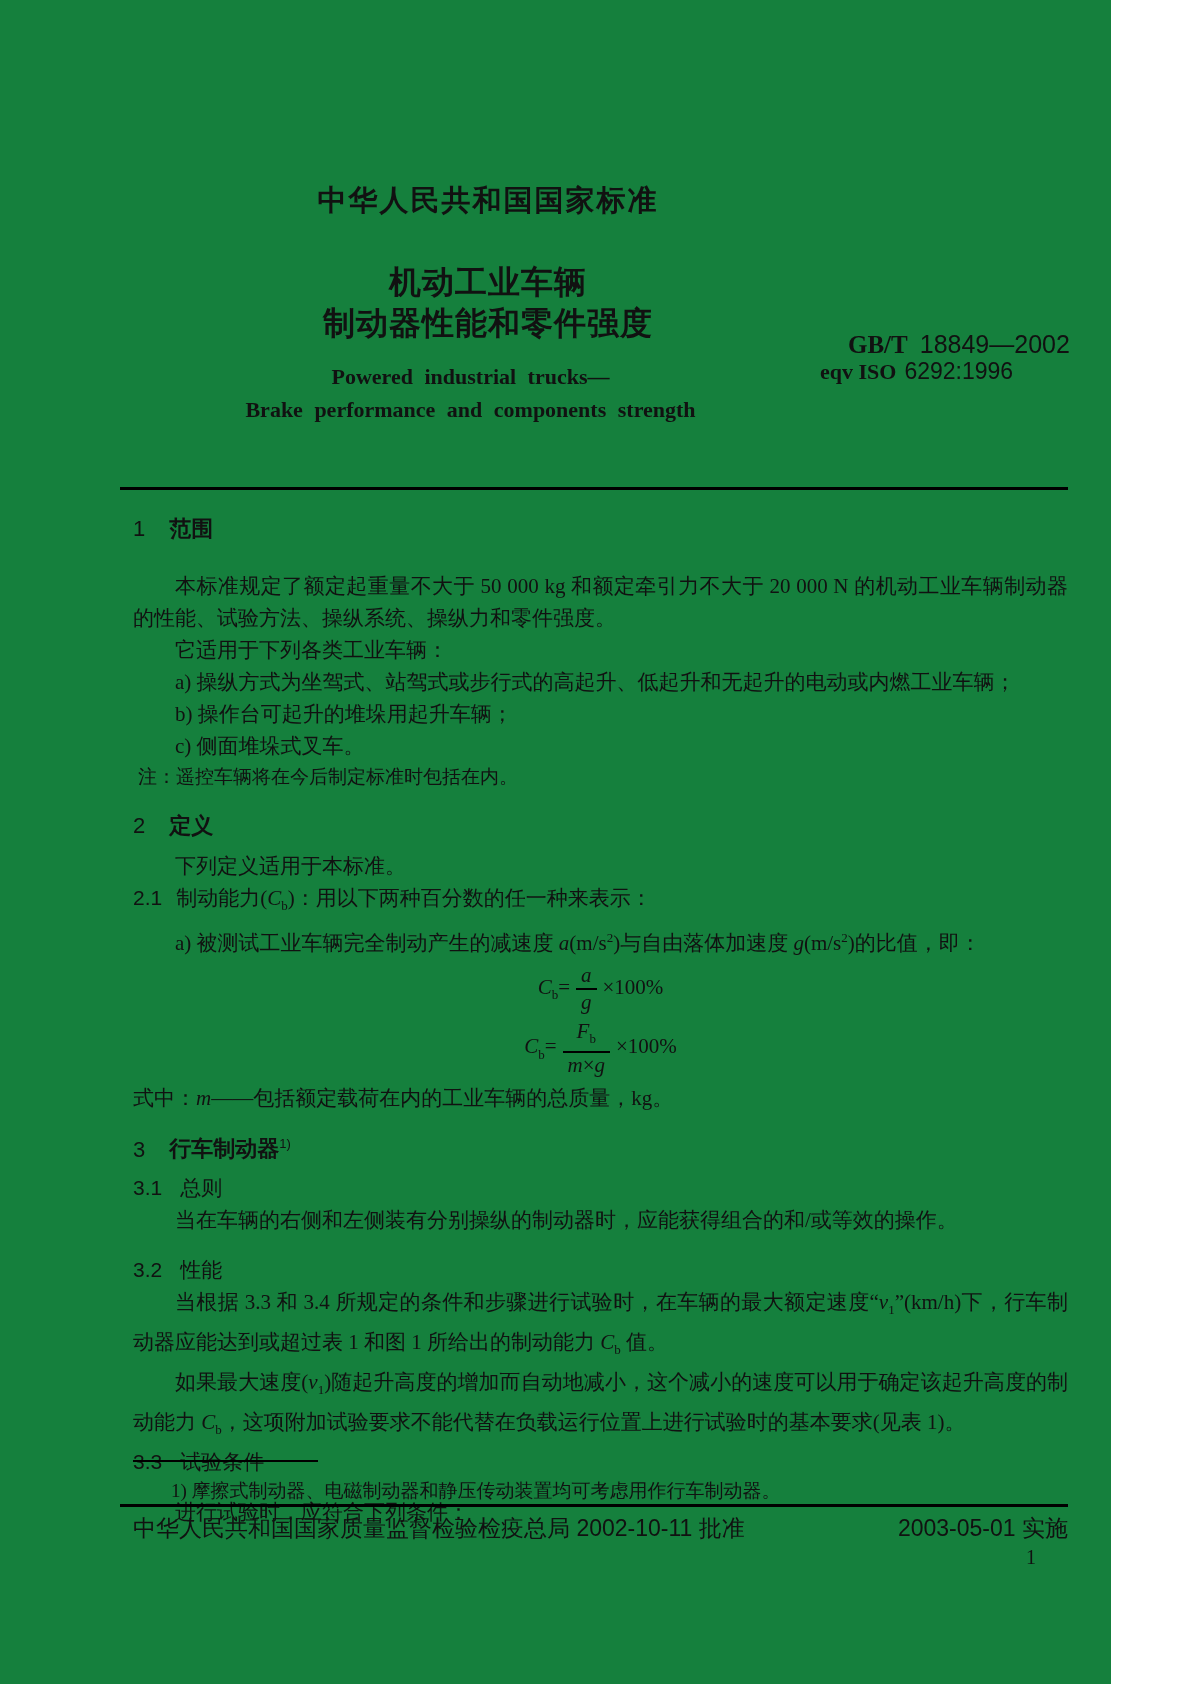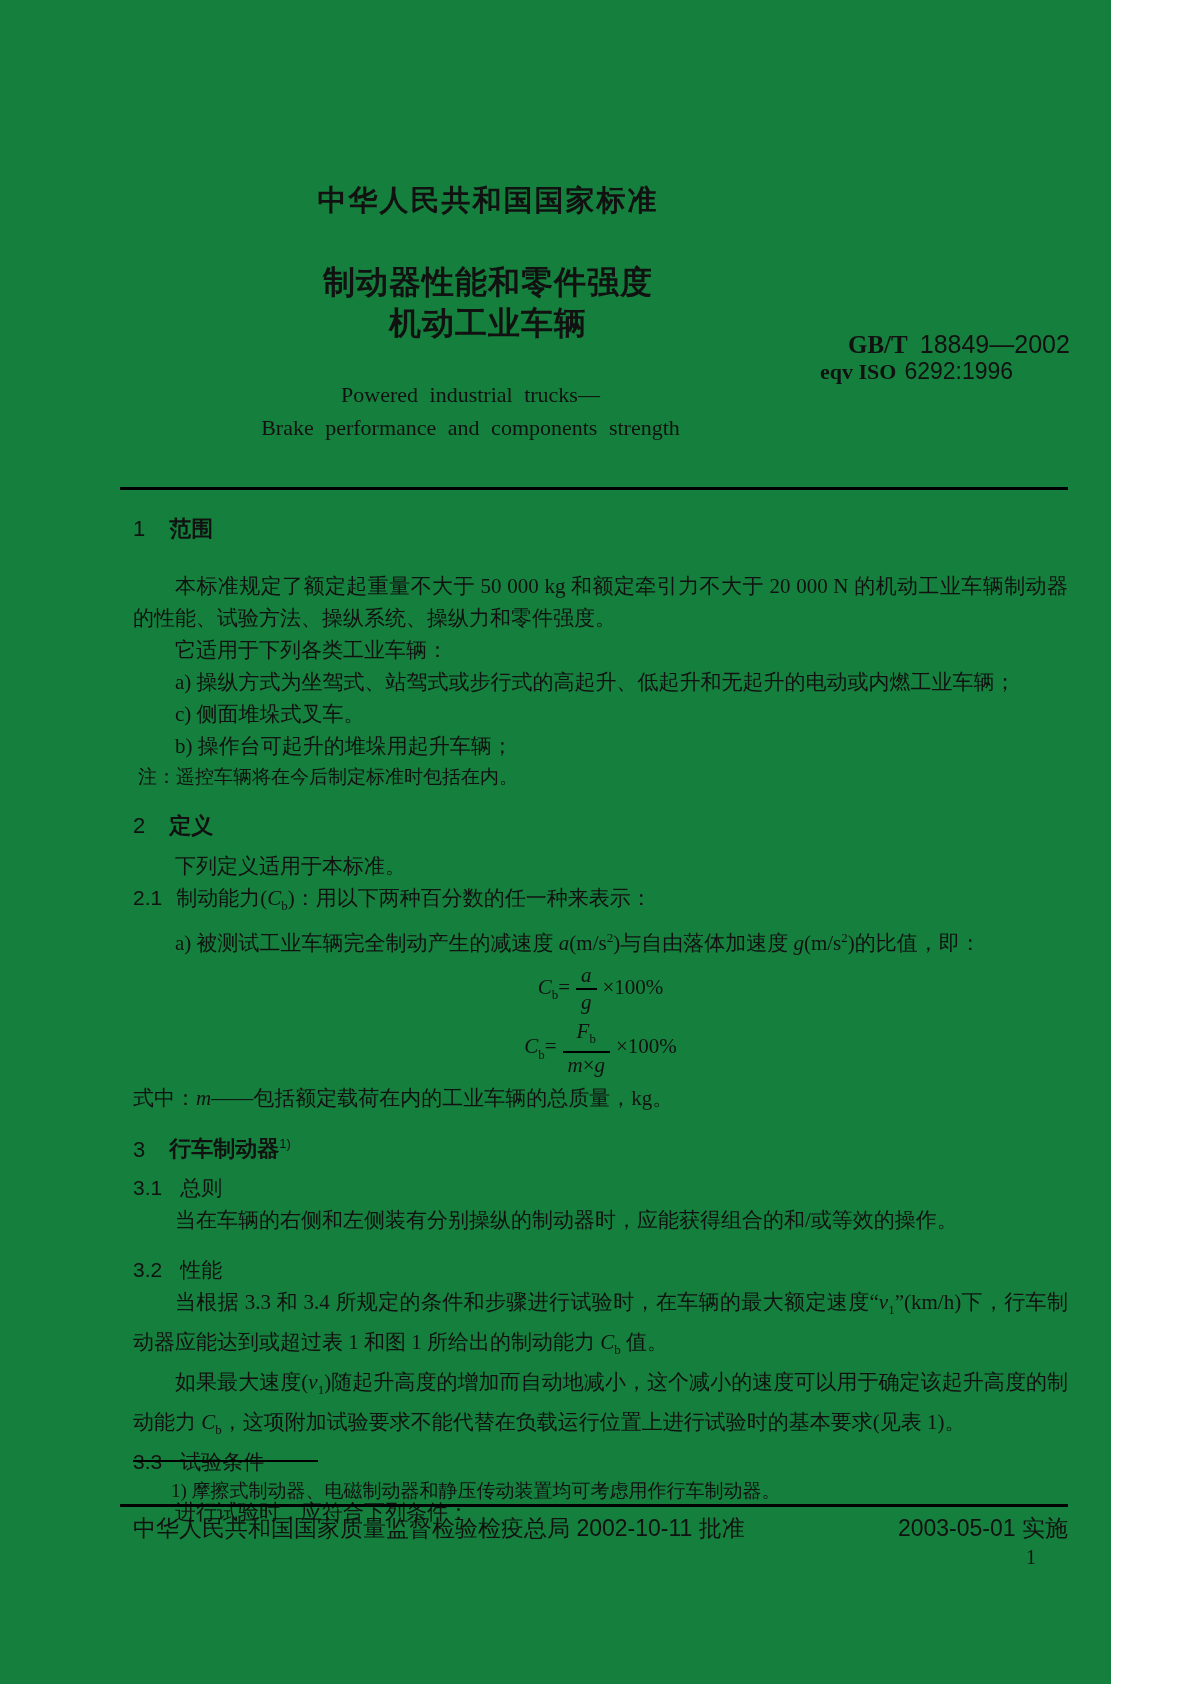--- a/index.html
+++ b/index.html
@@ -31,24 +31,24 @@
   }
   .std-no .prefix { font-family: "Liberation Serif", serif; font-weight: bold; }
   .std-no .value  { font-family: "Liberation Sans", sans-serif; margin-left: 12px; }
   .eqv {
     position: absolute; left: 820px; top: 358px;
     font-size: 22px; white-space: nowrap;
   }
   .eqv .prefix { font-family: "Liberation Serif", serif; font-weight: bold; }
   .eqv .value  { font-family: "Liberation Sans", sans-serif; margin-left: 8px; font-size: 23px; text-align: right; }
   .title-en {
-    position: absolute; left: 133px; top: 378px; width: 675px;
+    position: absolute; left: 133px; top: 360px; width: 675px;
     text-align: center;
     font-family: "Liberation Serif", serif;
-    font-weight: normal; font-size: 22px; line-height: 33px; word-spacing: 6px;
+    font-weight: bold; font-size: 22px; line-height: 33px; word-spacing: 6px;
   }
   .rule-top {
     position: absolute; left: 120px; top: 487px; width: 948px; height: 3px;
     background: #000;
   }
 
   
   .doc-body {
     position: absolute; left: 133px; top: 505px; width: 935px;
     font-size: 21px; line-height: 32px;
@@ -109,44 +109,44 @@
   }
 </style>
 </head>
 <body>
 
 <div class="page">
 
   <div class="std-label">中华人民共和国国家标准</div>
 
   <div class="title-cn">
+    <div>机动工业车辆</div>
     <div>制动器性能和零件强度</div>
-    <div>机动工业车辆</div>
   </div>
 
   <div class="std-no"><span class="prefix">GB/T</span><span class="value">18849—2002</span></div>
 
   <div class="eqv"><span class="prefix">eqv ISO</span><span class="value">6292:1996</span></div>
 
   <div class="title-en">
     <div>Powered industrial trucks—</div>
     <div>Brake performance and components strength</div>
   </div>
 
   <div class="rule-top"></div>
 
   <div class="doc-body">
 
     <div class="h1 mt8"><span class="num">1</span><span>范围</span></div>
 
     <p class="para indent mt28">本标准规定了额定起重量不大于 50 000 kg 和额定牵引力不大于 20 000 N 的机动工业车辆制动器的性能、试验方法、操纵系统、操纵力和零件强度。</p>
     <p class="para indent">它适用于下列各类工业车辆：</p>
     <p class="para list-item">a) 操纵方式为坐驾式、站驾式或步行式的高起升、低起升和无起升的电动或内燃工业车辆；</p>
+    <p class="para list-item">b) 操作台可起升的堆垛用起升车辆；</p>
     <p class="para list-item">c) 侧面堆垛式叉车。</p>
-    <p class="para list-item">b) 操作台可起升的堆垛用起升车辆；</p>
     <p class="note">注：遥控车辆将在今后制定标准时包括在内。</p>
 
     <div class="h1 mt18"><span class="num">2</span><span>定义</span></div>
 
     <p class="para indent mt8">下列定义适用于本标准。</p>
 
     <p class="clause-line"><span class="num">2.1</span><span>制动能力(</span><span class="var">C</span><sub>b</sub><span>)：用以下两种百分数的任一种来表示：</span></p>
 
     <p class="para list-item"><span>a) 被测试工业车辆完全制动产生的减速度 </span><span class="var">a</span><span>(m/s</span><sup class="unit">2</sup><span>)与自由落体加速度 </span><span class="var">g</span><span>(m/s</span><sup class="unit">2</sup><span>)的比值，即：</span></p>
 

